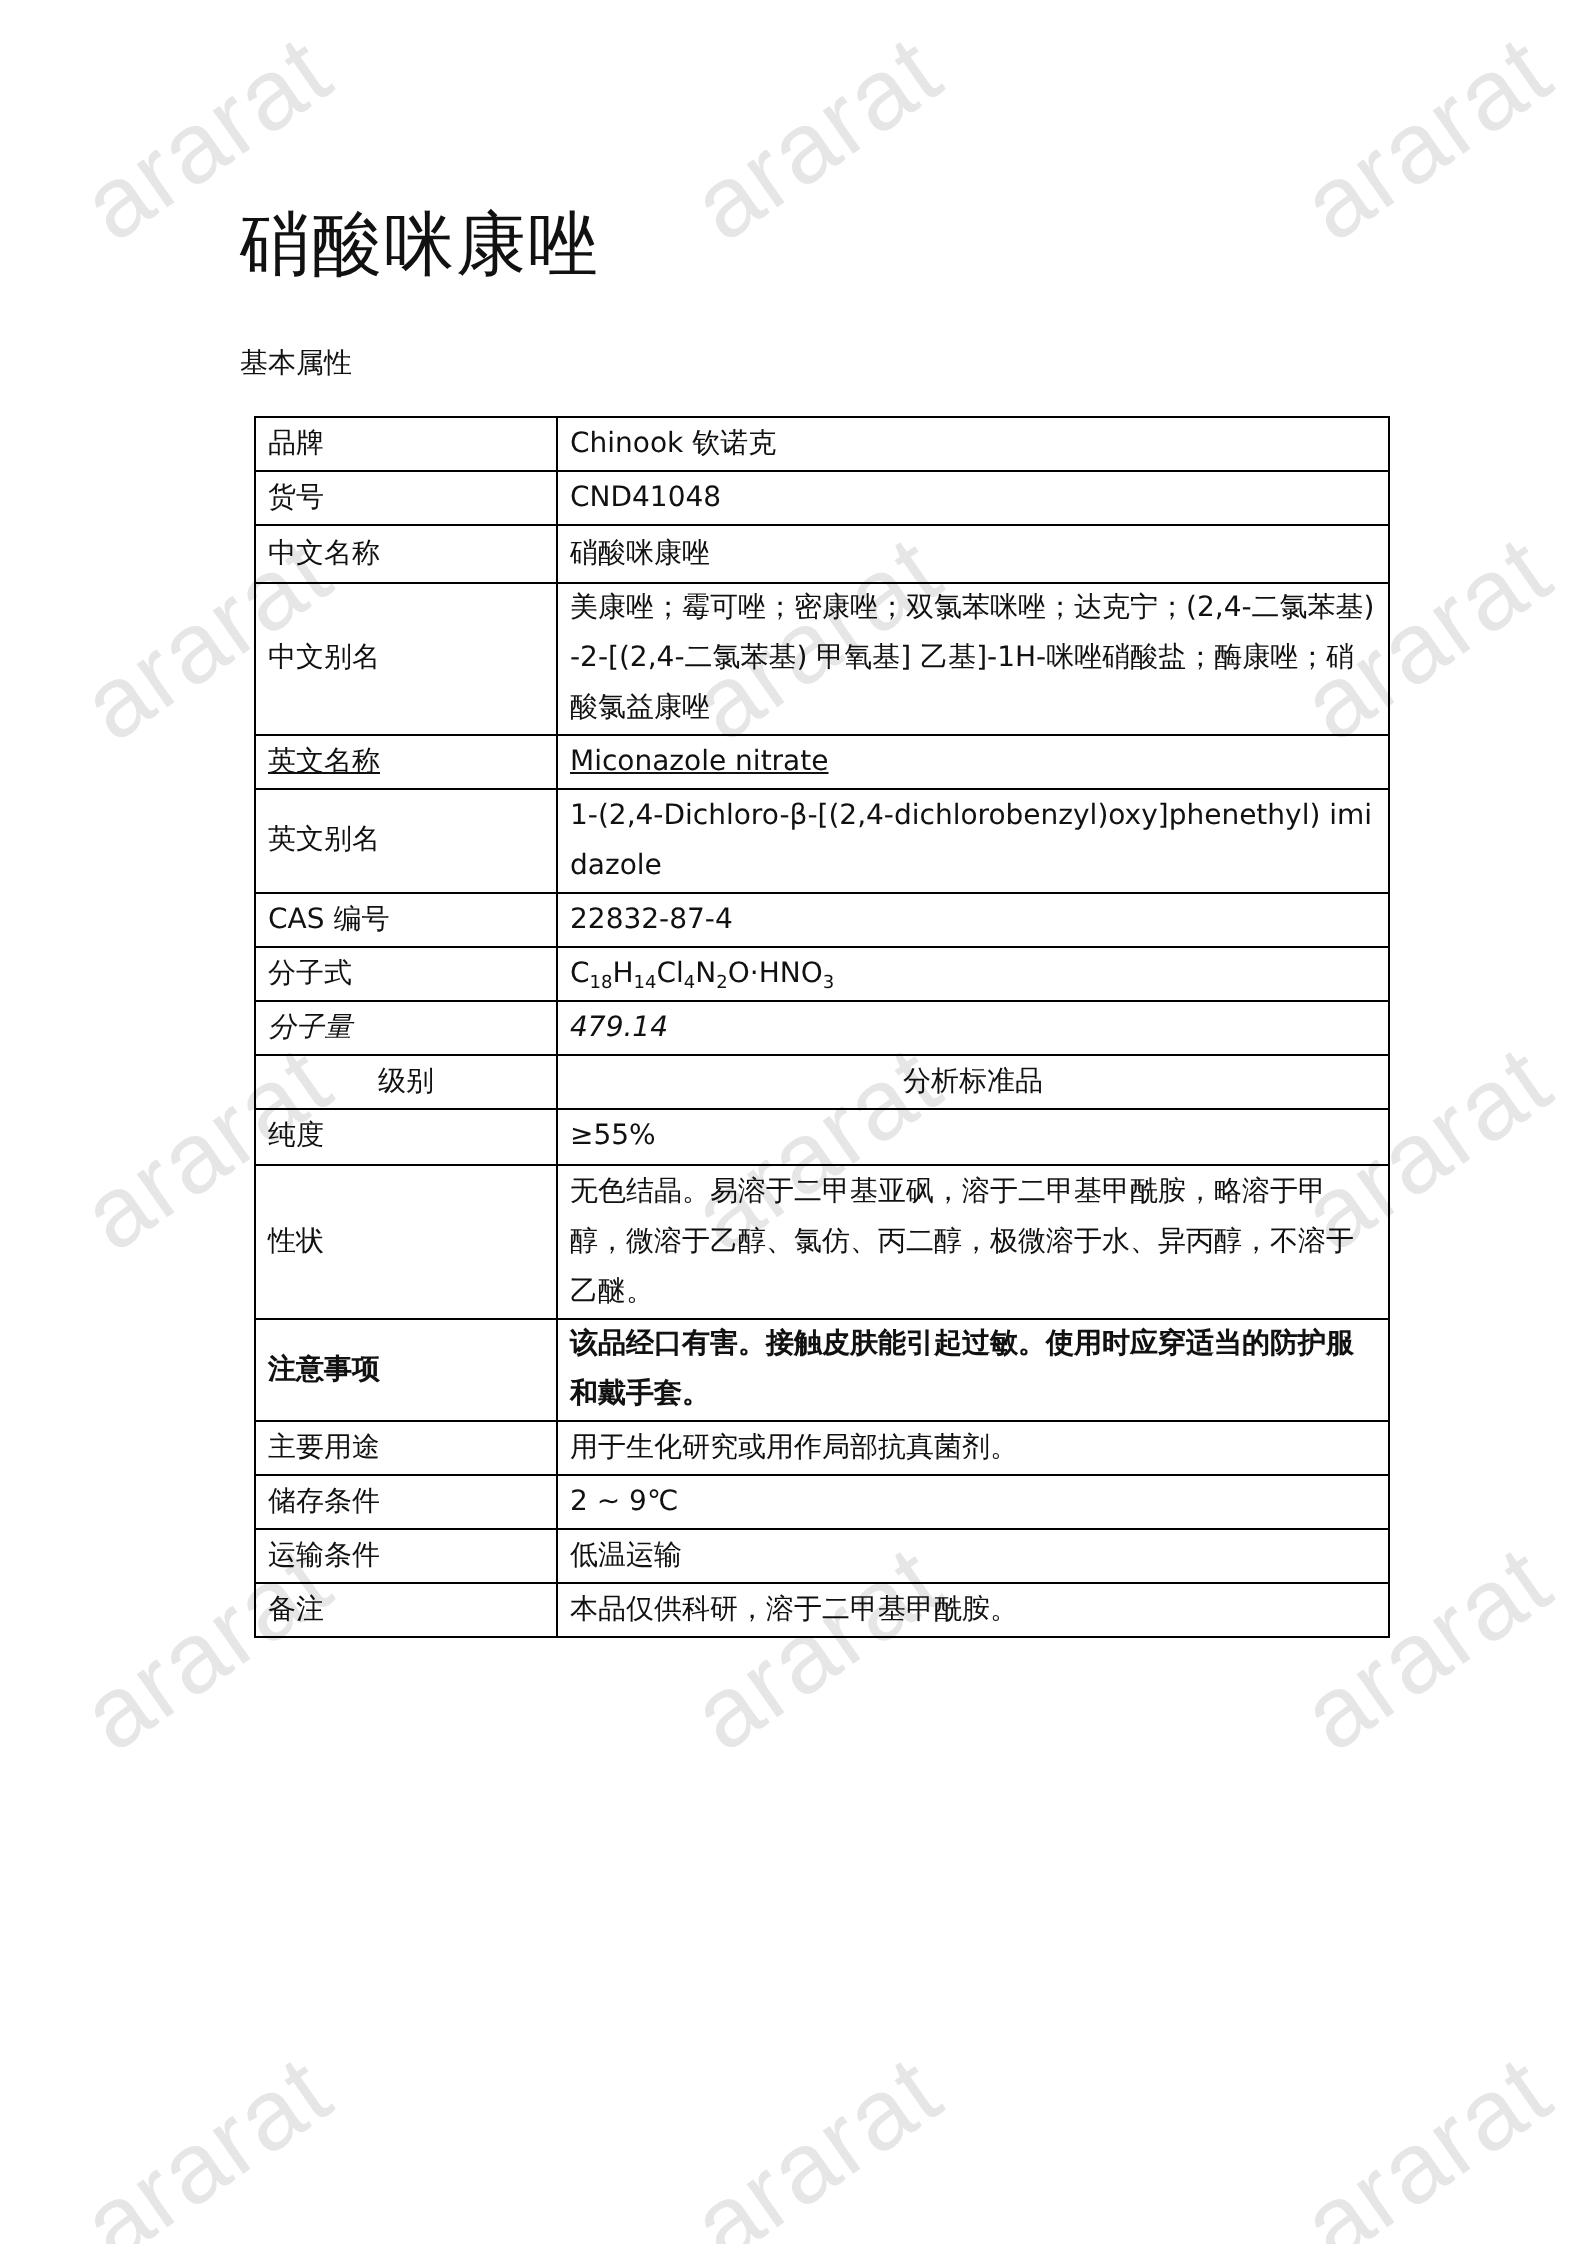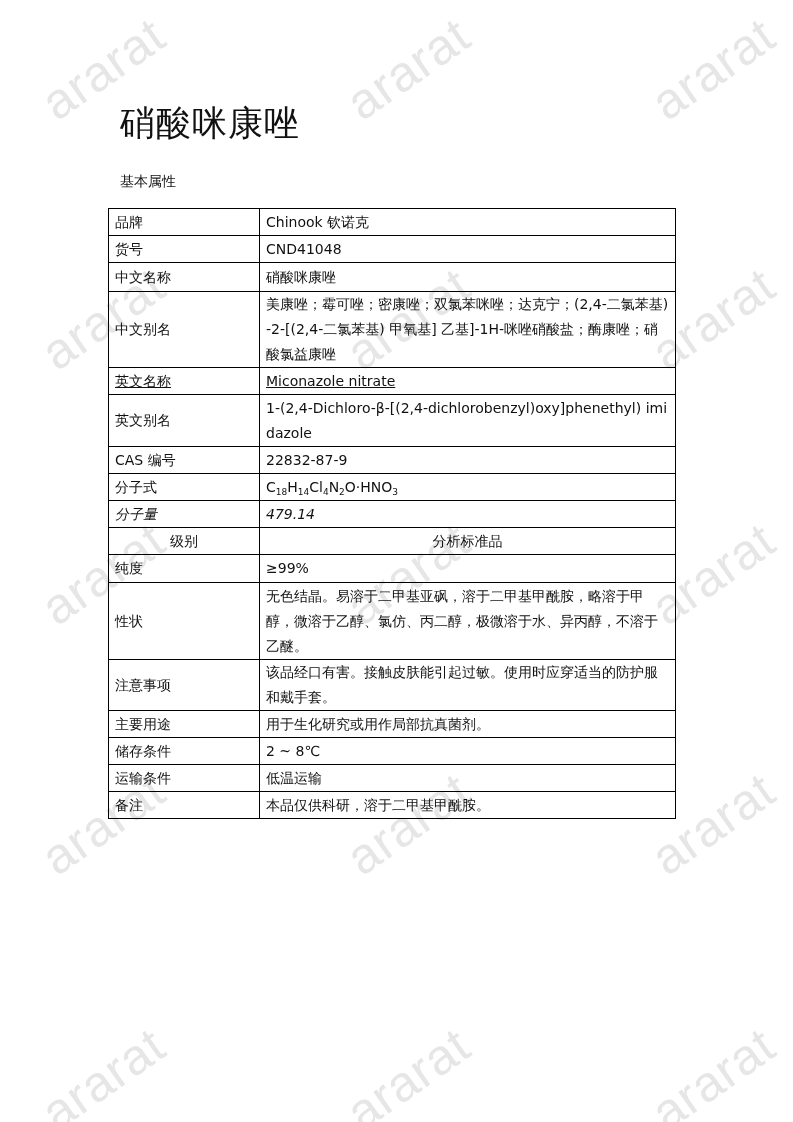--- a/index.html
+++ b/index.html
@@ -41,21 +41,21 @@
     }
     .section-label {
       position: absolute;
       left: 120px;
       top: 173px;
       font-size: 14px;
       z-index: 1;
     }
     table.props {
       position: absolute;
-      left: 108px;
+      left: 127px;
       top: 208px;
       width: 568px;
       border-collapse: collapse;
       font-size: 14px;
       z-index: 1;
       background: transparent;
     }
     table.props td {
       border: 1px solid #000;
       padding: 0 6px;
@@ -119,53 +119,53 @@
     <tr style="height:27px;text-decoration:underline;">
       <td class="key">英文名称</td>
       <td class="val">Miconazole nitrate</td>
     </tr>
     <tr style="height:52px;">
       <td class="key">英文别名</td>
       <td class="val">1-(2,4-Dichloro-β-[(2,4-dichlorobenzyl)oxy]phenethyl) imidazole</td>
     </tr>
     <tr style="height:27px;">
       <td class="key">CAS 编号</td>
-      <td class="val">22832-87-9</td>
+      <td class="val">22832-87-4</td>
     </tr>
     <tr style="height:27px;">
       <td class="key">分子式</td>
       <td class="val" id="formula-cell">C<sub>18</sub>H<sub>14</sub>Cl<sub>4</sub>N<sub>2</sub>O·HNO<sub>3</sub></td>
     </tr>
     <tr style="height:27px;font-style:italic;">
       <td class="key">分子量</td>
       <td class="val">479.14</td>
     </tr>
     <tr style="height:27px;text-align:center;">
       <td class="key">级别</td>
       <td class="val">分析标准品</td>
     </tr>
     <tr style="height:28px;">
       <td class="key">纯度</td>
-      <td class="val">≥99%</td>
+      <td class="val">≥55%</td>
     </tr>
     <tr style="height:77px;">
       <td class="key">性状</td>
       <td class="val">无色结晶。易溶于二甲基亚砜，溶于二甲基甲酰胺，略溶于甲醇，微溶于乙醇、氯仿、丙二醇，极微溶于水、异丙醇，不溶于乙醚。</td>
     </tr>
-    <tr style="height:50px;">
+    <tr style="height:50px;font-weight:bold;">
       <td class="key">注意事项</td>
       <td class="val">该品经口有害。接触皮肤能引起过敏。使用时应穿适当的防护服和戴手套。</td>
     </tr>
     <tr style="height:27px;">
       <td class="key">主要用途</td>
       <td class="val">用于生化研究或用作局部抗真菌剂。</td>
     </tr>
     <tr style="height:27px;">
       <td class="key">储存条件</td>
-      <td class="val">2 ~ 8℃</td>
+      <td class="val">2 ~ 9℃</td>
     </tr>
     <tr style="height:27px;">
       <td class="key">运输条件</td>
       <td class="val">低温运输</td>
     </tr>
     <tr style="height:27px;">
       <td class="key">备注</td>
       <td class="val">本品仅供科研，溶于二甲基甲酰胺。</td>
     </tr>
   </tbody>

